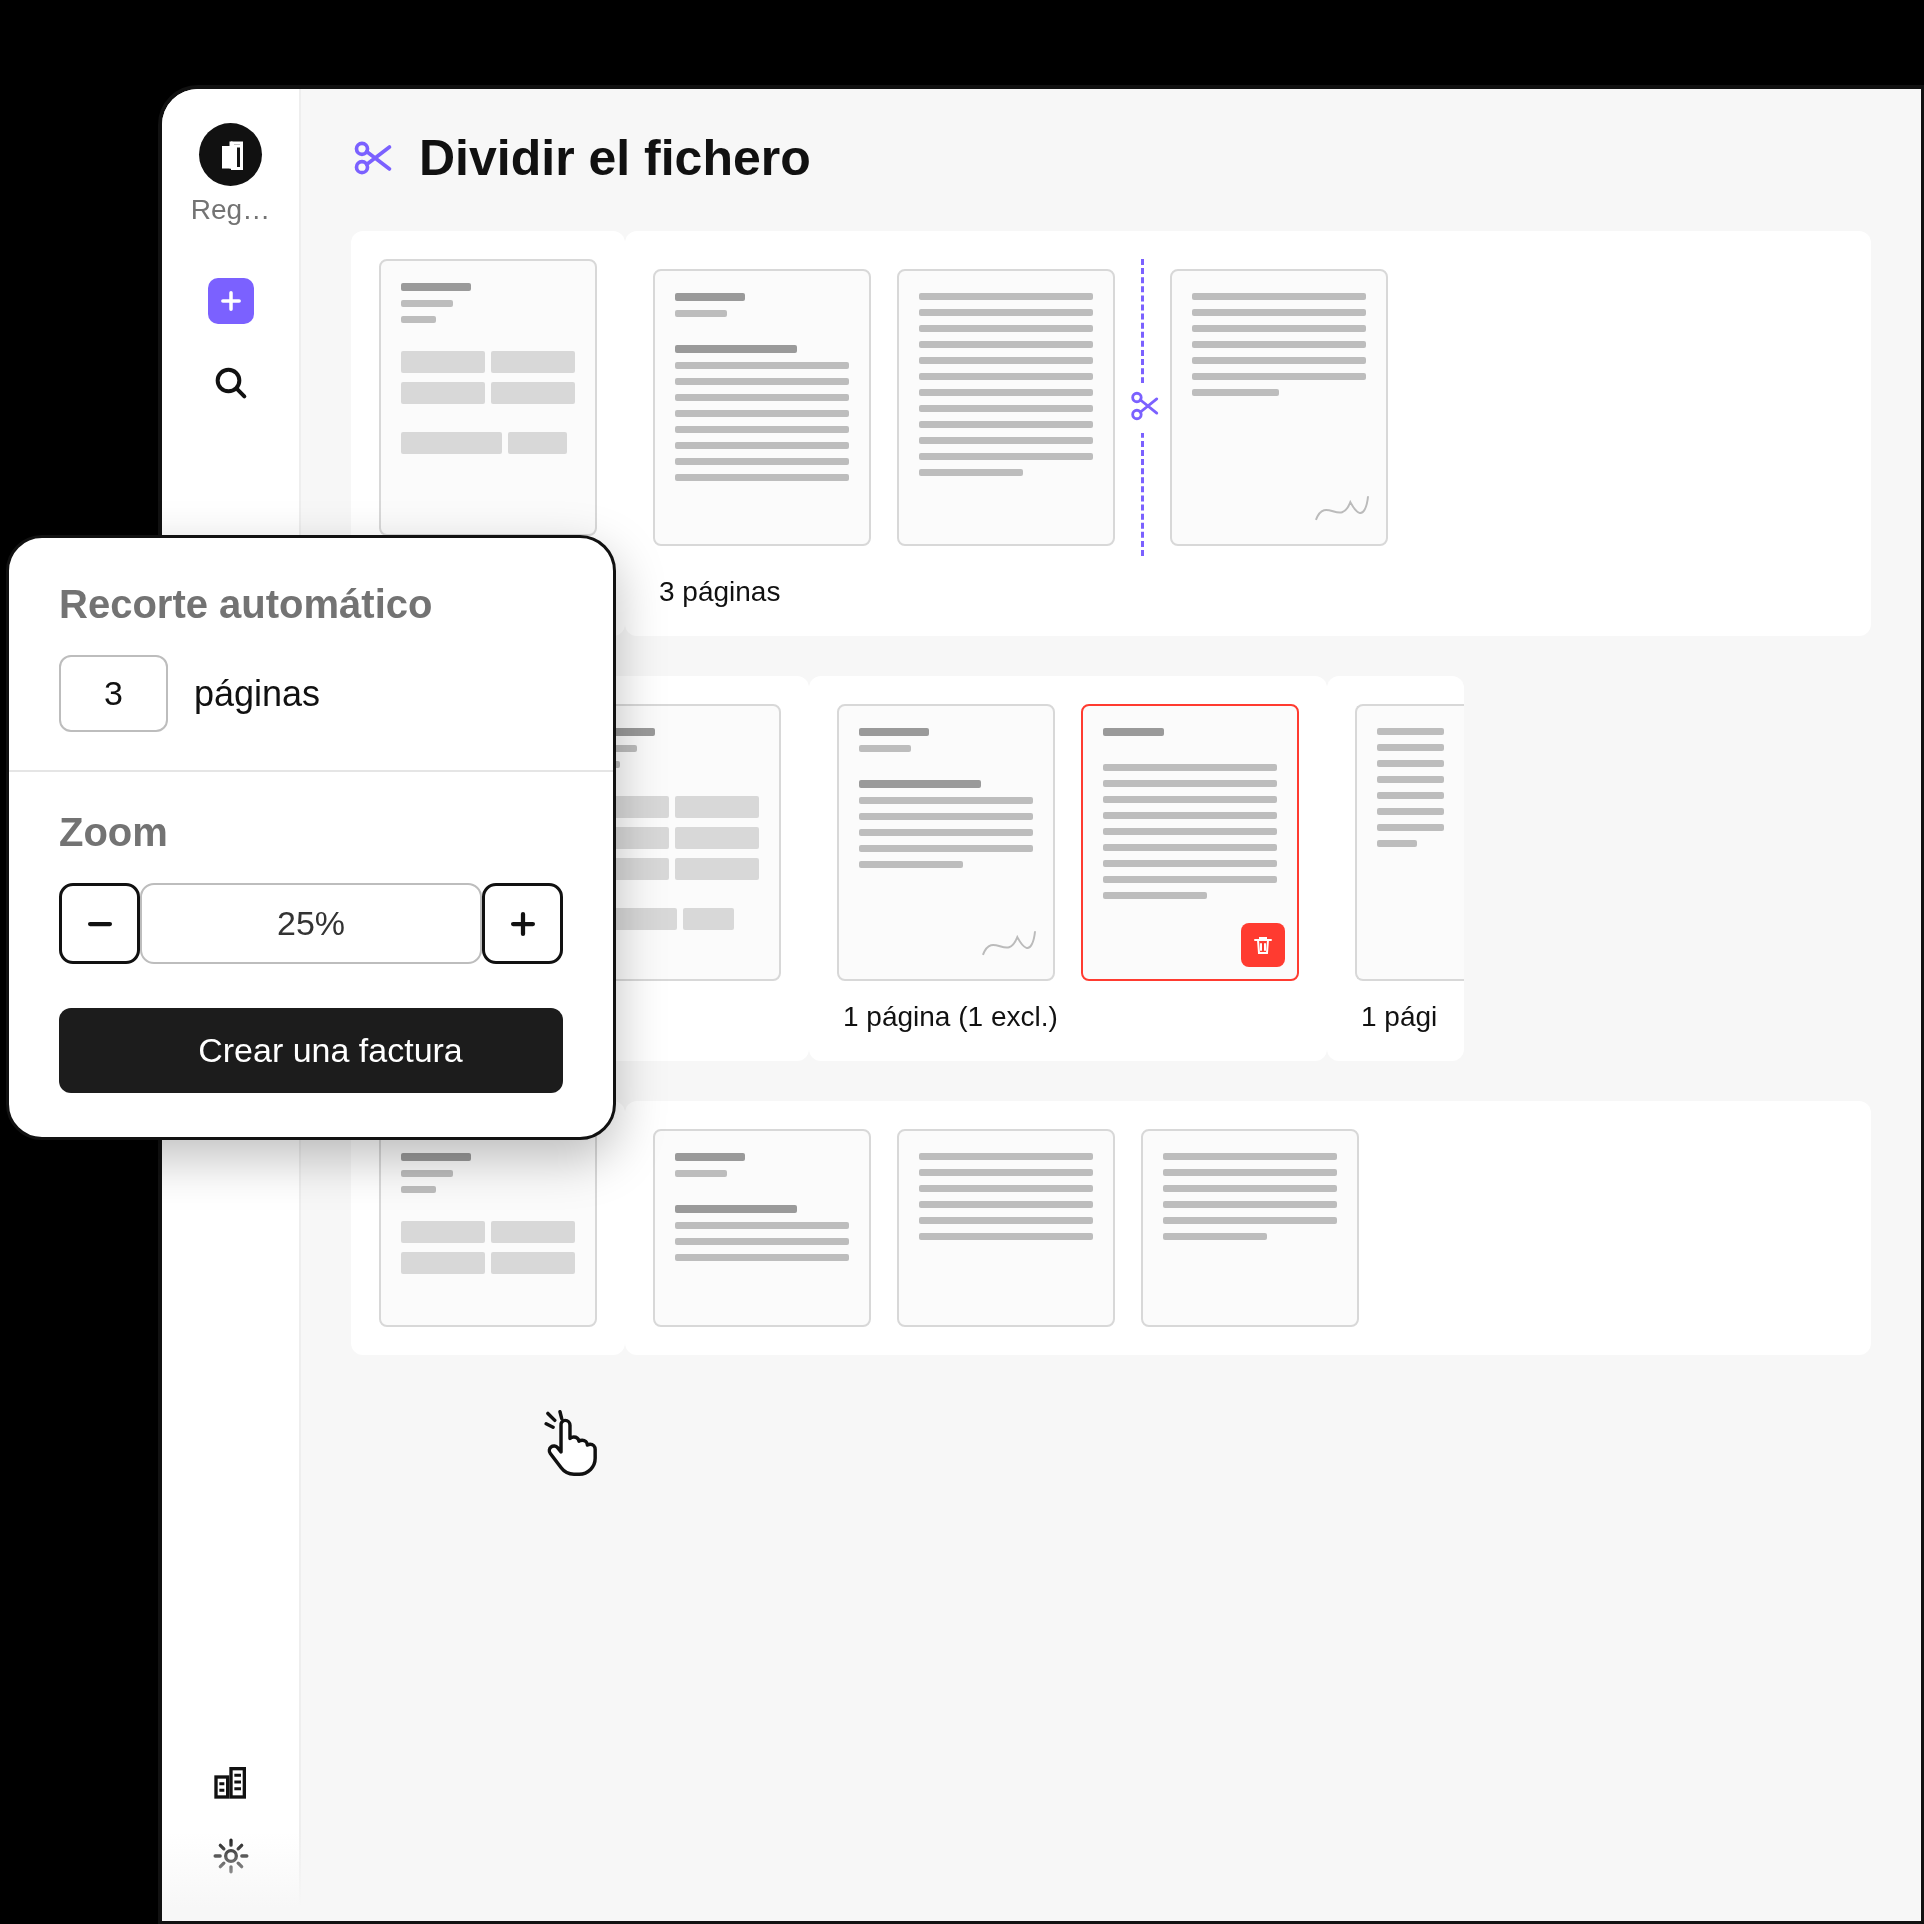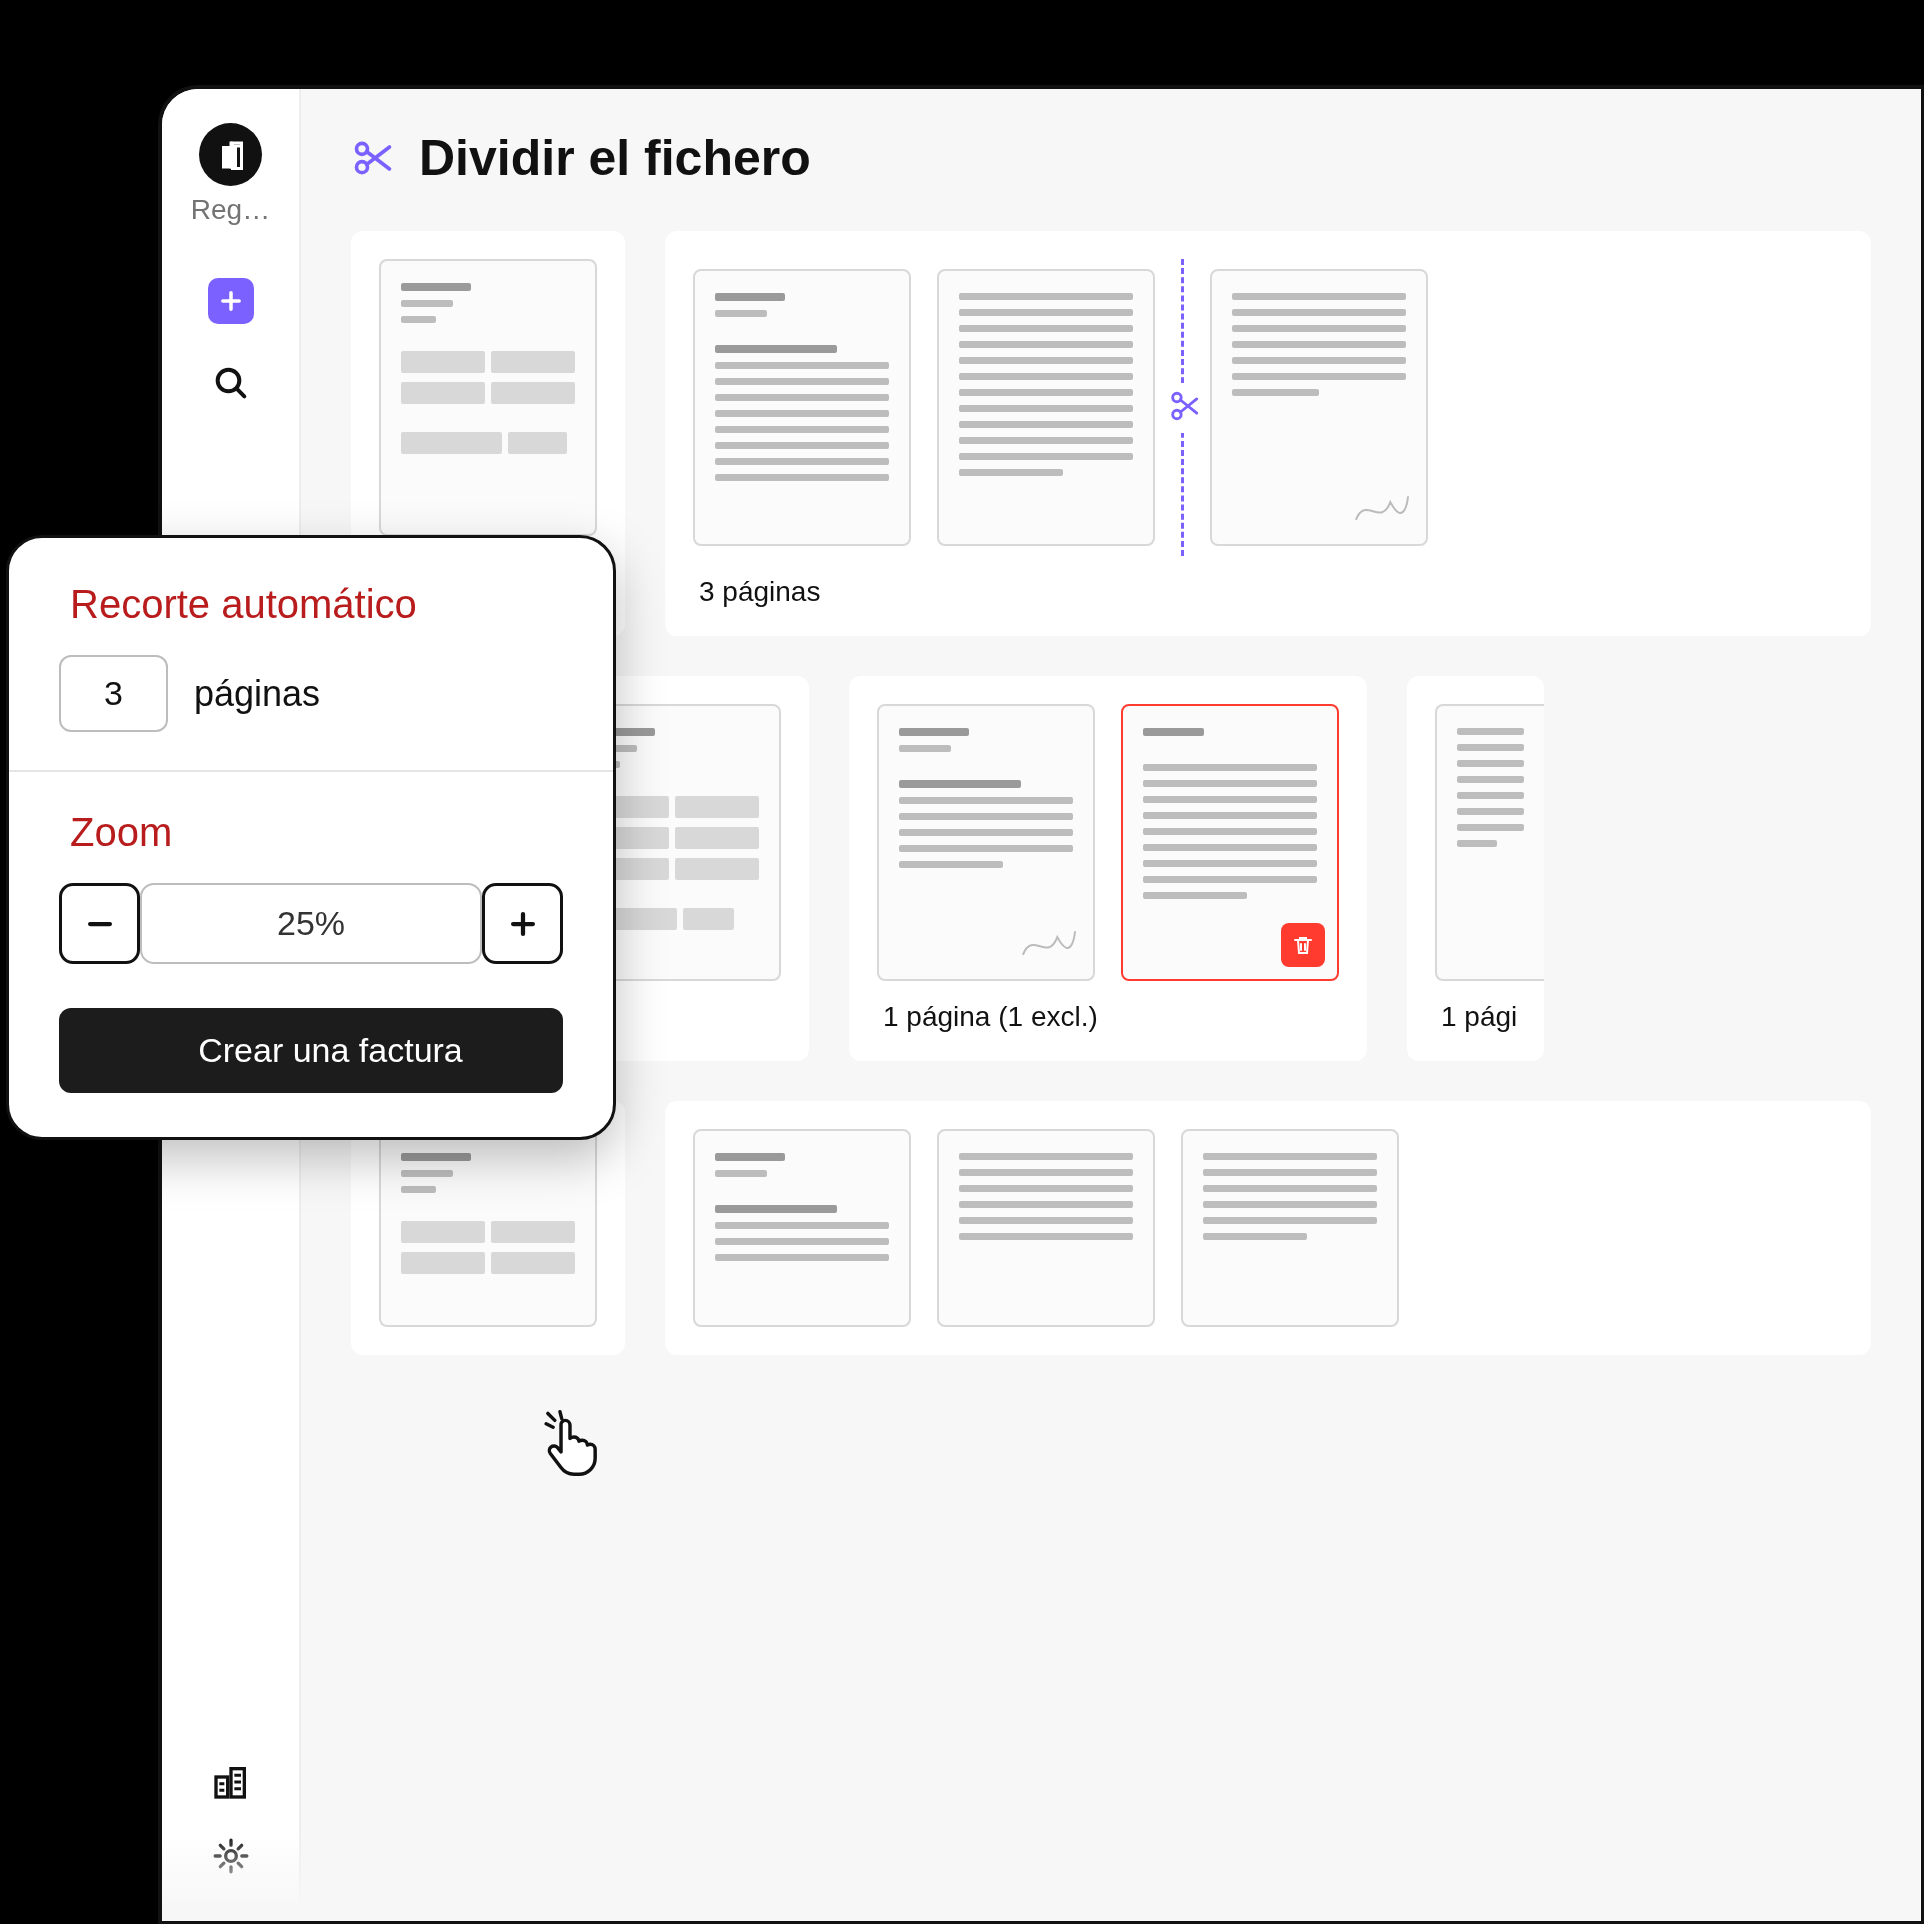--- a/index.html
+++ b/index.html
@@ -75,21 +75,21 @@
     padding: 40px 50px 4px 50px;
     overflow: hidden;
   }
   .page-title {
     display: flex; align-items: center; gap: 24px;
     font-size: 50px; font-weight: 700; color: #111;
     margin-bottom: 44px;
   }
 
   .groups { display: flex; flex-direction: column; gap: 40px; }
-  .row { display: flex; gap: 40px; }
+  .row { display: flex; }
 
   .group {
     background: #fff;
     border-radius: 12px;
     padding: 28px;
     display: flex; flex-direction: column; gap: 20px;
   }
   .pages-row { display: flex; align-items: center; gap: 26px; }
   .group-caption { font-size: 28px; color: #111; margin-left: 6px; }
 
@@ -153,21 +153,21 @@
     position: absolute;
     top: 535px;
     left: 6px;
     width: 610px;
     background: #fff;
     border: 3px solid #111;
     border-radius: 36px;
     padding: 44px 50px 44px 50px;
     box-shadow: 0 18px 50px rgba(0,0,0,.25);
   }
-  .popover h2 { font-size: 40px; font-weight: 400; color: #b91c1c; margin-bottom: 28px; margin-left: 11px; }
+  .popover h2 { font-size: 40px; font-weight: 700; color: #737373; margin-bottom: 28px; }
   .label { font-size: 30px; color: #666; margin-bottom: 18px; }
   .inline { display: flex; align-items: center; gap: 26px; }
   .num-input {
     width: 109px; height: 77px;
     border: 2px solid #bdbdbd;
     border-radius: 12px;
     font-size: 34px;
     text-align: center;
     color: #111;
     background: #fff;

